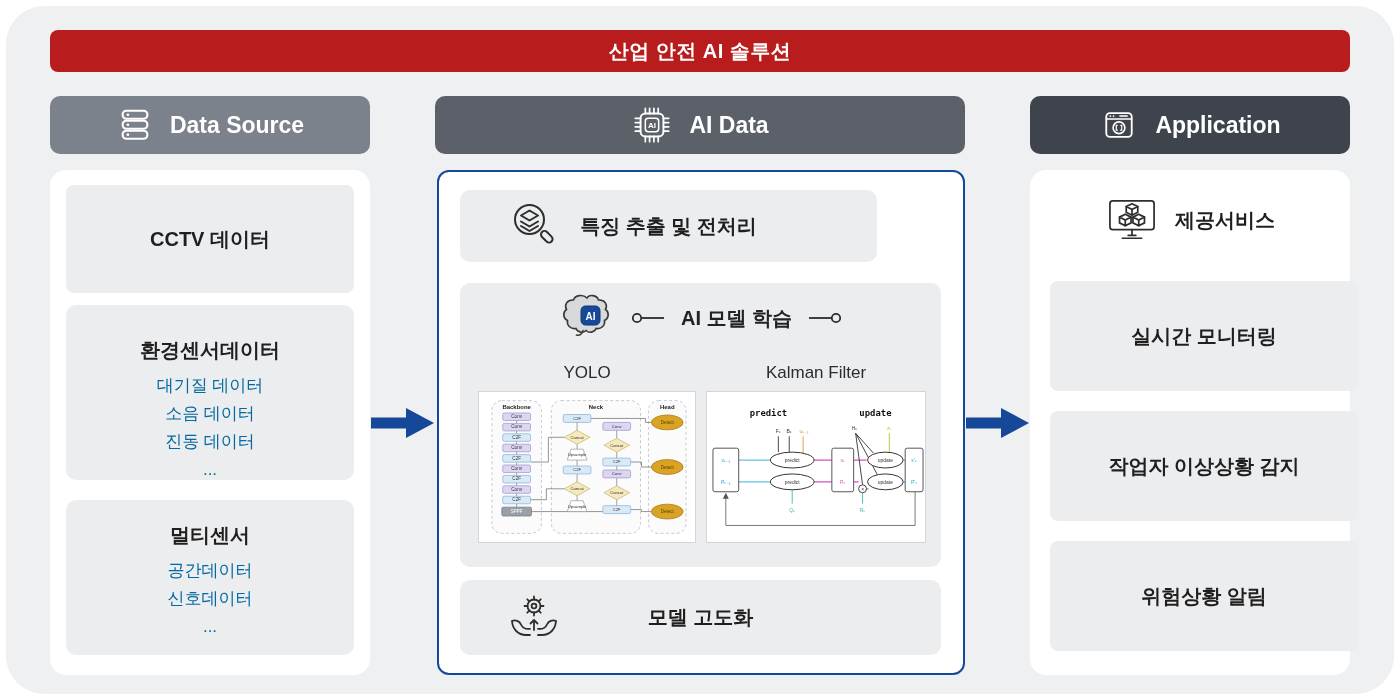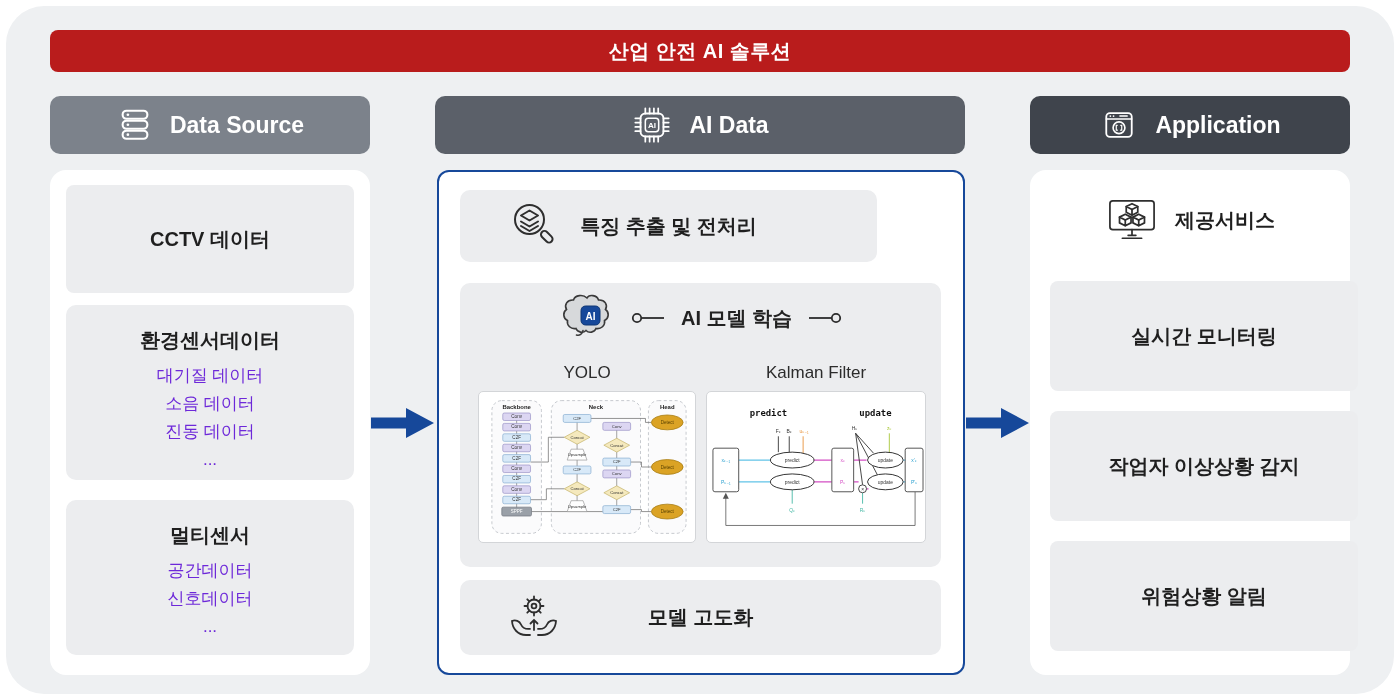--- a/index.html
+++ b/index.html
@@ -16,41 +16,41 @@
     align-items:center;justify-content:center;gap:16px;color:#fff;font-size:23px;font-weight:bold;}
   .ds-header{left:50px;width:320px;background:#7c828b;}
   .ai-header{left:435px;width:530px;background:#5b6069;}
   .app-header{left:1030px;width:320px;background:#3f444c;}
   .panel{position:absolute;top:170px;height:505px;background:#fff;border-radius:16px;}
   .ds-panel{left:50px;width:320px;}
   .ai-panel{left:437px;width:528px;border:2px solid #16489A;border-radius:12px;box-sizing:border-box;}
   .app-panel{left:1030px;width:320px;}
   .card{position:absolute;background:#ecedef;border-radius:10px;}
   .card-title{font-size:20px;font-weight:bold;color:#1f1f1f;}
-  .card-items{font-size:17px;color:#6d28d9;line-height:28px;text-align:center;margin-top:8px;}
+  .card-items{font-size:17px;color:#0369a1;line-height:28px;text-align:center;margin-top:8px;}
   .center-flex{display:flex;align-items:center;justify-content:center;border-radius:8px;}
   
   .card-cctv{left:16px;top:15px;width:288px;height:108px;}
-  .card-env{left:16px;top:135px;width:288px;height:175px;text-align:center;padding-top:22px;box-sizing:border-box;}
+  .card-env{left:16px;top:135px;width:288px;height:175px;text-align:center;padding-top:32px;box-sizing:border-box;}
   .card-multi{left:16px;top:330px;width:288px;height:155px;text-align:center;padding-top:22px;box-sizing:border-box;}
   
   .feature-card{left:21px;top:18px;width:417px;height:72px;}
   .refine-card{left:21px;top:408px;width:481px;height:75px;}
   .icon-left{position:absolute;left:48px;top:50%;transform:translateY(-50%);}
   .full-label{position:absolute;inset:0;display:flex;align-items:center;justify-content:center;
     font-size:20px;font-weight:bold;}
   .training-card{left:21px;top:111px;width:481px;height:284px;}
   .training-head{position:absolute;top:10px;left:0;width:100%;display:flex;align-items:center;
     justify-content:center;gap:16px;}
   .training-title{font-size:20px;font-weight:bold;color:#222;}
   .model-label{position:absolute;top:80px;text-align:center;font-size:17px;color:#2c2c2c;}
   .model-label.l{left:18px;width:218px;}
   .model-label.r{left:246px;width:220px;}
   .diagram-box{position:absolute;top:108px;height:152px;background:#fff;border:1px solid #d3d5d8;
-    border-radius:5px;overflow:hidden;box-sizing:border-box;}
+    border-radius:0;overflow:hidden;box-sizing:border-box;}
   .diagram-box.l{left:18px;width:218px;}
   .diagram-box.r{left:246px;width:220px;}
   
   .service-head{position:absolute;top:26px;left:0;width:100%;display:flex;align-items:center;
     justify-content:center;gap:16px;font-size:20px;font-weight:bold;}
   .app-card{left:20px;width:308px;height:110px;font-size:20px;font-weight:bold;}
   .app-card.c1{top:111px;} .app-card.c2{top:241px;} .app-card.c3{top:371px;}
   .flow-arrow{position:absolute;top:405px;width:64px;height:36px;}
   .fa1{left:371px;} .fa2{left:966px;}
   svg text{font-family:"Liberation Sans","DejaVu Sans",sans-serif;}

